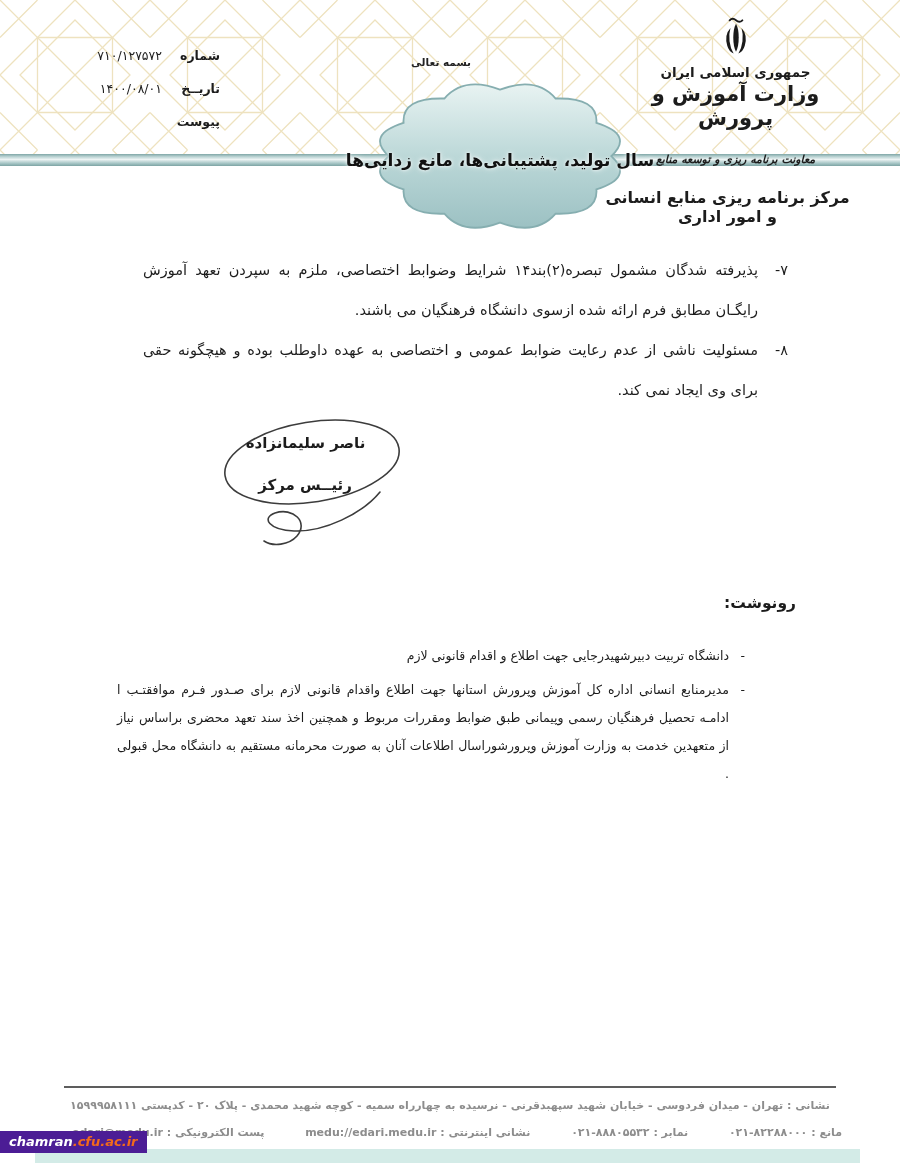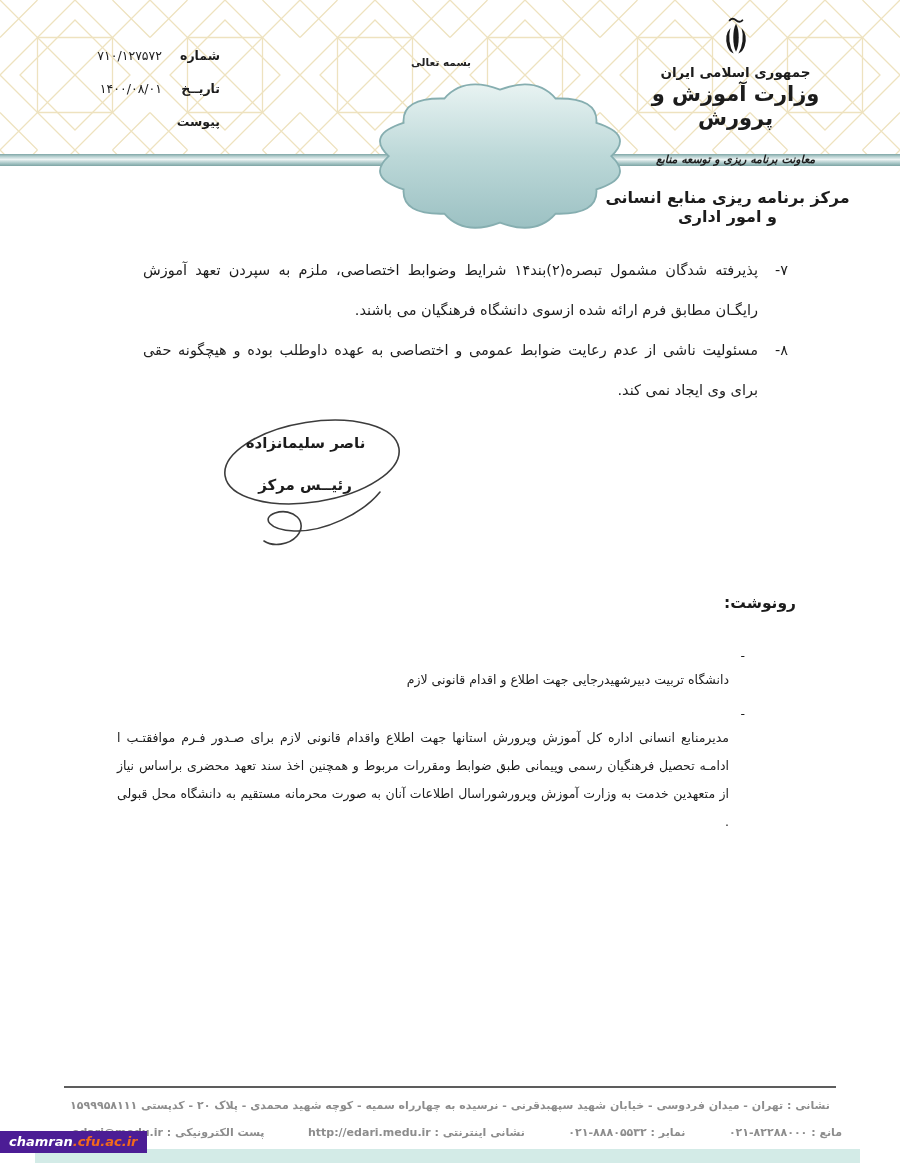--- a/index.html
+++ b/index.html
@@ -55,21 +55,21 @@
   .sig-svg { top:414px; left:212px; width:200px; height:135px; z-index:6; overflow:visible; }
   .sig-name  { top:434px; left:228px; width:155px; z-index:7; text-align:center; font-size:15px; font-weight:bold; }
   .sig-title { top:476px; left:235px; width:140px; z-index:7; text-align:center; font-size:15px; font-weight:bold; }
 
   
   .cc-heading { top:594px; right:104px; z-index:5; font-size:15.5px; font-weight:bold; }
   .cc-list { top:642px; right:155px; width:628px; z-index:5; font-size:12.5px; line-height:28px; }
   .cc-item { display:flex; flex-direction:row; }
   .cc-item + .cc-item { margin-top:6px; }
   .cc-dash { flex:0 0 16px; }
-  .cc-text { flex:1; text-align:justify; text-align-last:right;margin-top:24px; }
+  .cc-text { flex:1; text-align:justify; text-align-last:right; }
 
   
   .footer-rule { top:1086px; left:64px; width:772px; height:2px; background:#5d5d5d; z-index:5; }
   .footer-address {
     top:1096px; left:58px; width:784px; z-index:5; text-align:center;
     font-size:11px; font-weight:bold; color:#8d8d8d; line-height:20px;
   }
   .footer-contacts {
     top:1126px; left:72px; width:770px; z-index:5; display:flex; flex-direction:row;
     justify-content:space-between; font-size:11px; font-weight:bold; color:#8d8d8d; white-space:nowrap;
@@ -111,20 +111,21 @@
         <stop offset="0.5" stop-color="#bcd8d8"></stop>
         <stop offset="1" stop-color="#9cc1c3"></stop>
       </linearGradient>
     </defs>
     <path fill="url(#medgrad)" stroke="#86aeb0" stroke-width="2" d="M270,78 Q295.3,100.6 253.7,113 Q255.8,139.9 209,138.6 Q187.5,162.5 148,148
          Q108.5,162.5 87,138.6 Q40.2,139.9 42.3,113 Q0.7,100.6 26,78
          Q0.7,55.4 42.3,43 Q40.2,16.1 87,17.4 Q108.5,-6.5 148,8
          Q187.5,-6.5 209,17.4 Q255.8,16.1 253.7,43 Q295.3,55.4 270,78 Z"></path>
   </svg>
 
+  <div class="abs slogan">سال تولید، پشتیبانی‌ها، مانع زدایی‌ها</div>
 
   <div class="abs meta-block">
     <div class="meta-row">
       <span class="meta-label">شماره</span>
       <span class="meta-value ltr">۷۱۰/۱۲۷۵۷۲</span>
     </div>
     <div class="meta-row">
       <span class="meta-label">تاریــخ</span>
       <span class="meta-value ltr">۱۴۰۰/۰۸/۰۱</span>
     </div>
@@ -187,21 +188,21 @@
     <span>
       <span>مانع :</span>
       <span class="ltr">۰۲۱-۸۲۲۸۸۰۰۰</span>
     </span>
     <span>
       <span>نمابر :</span>
       <span class="ltr">۰۲۱-۸۸۸۰۵۵۳۲</span>
     </span>
     <span>
       <span>نشانی اینترنتی :</span>
-      <span class="ltr">http://edari.medu.ir</span>
+      <span class="ltr">medu://edari.medu.ir</span>
     </span>
     <span>
       <span>پست الکترونیکی :</span>
       <span class="ltr">edari@medu.ir</span>
     </span>
   </div>
   <div class="abs bottom-bar"></div>
 
   <div class="abs watermark">
     <span>chamran</span><span class="wm-orange">.cfu.ac.ir</span>

